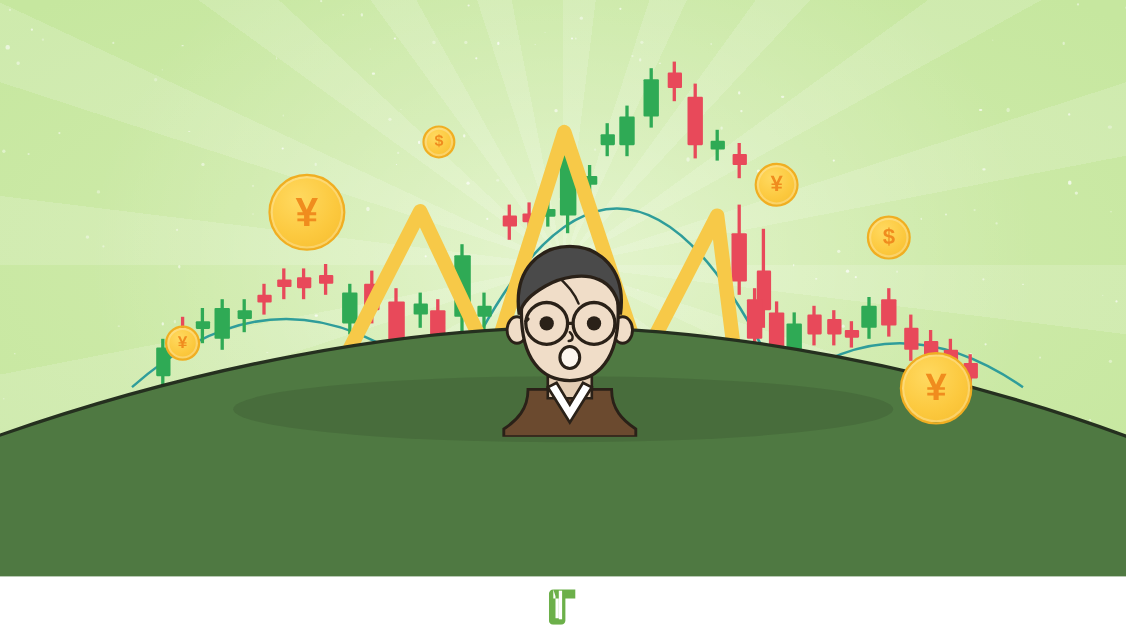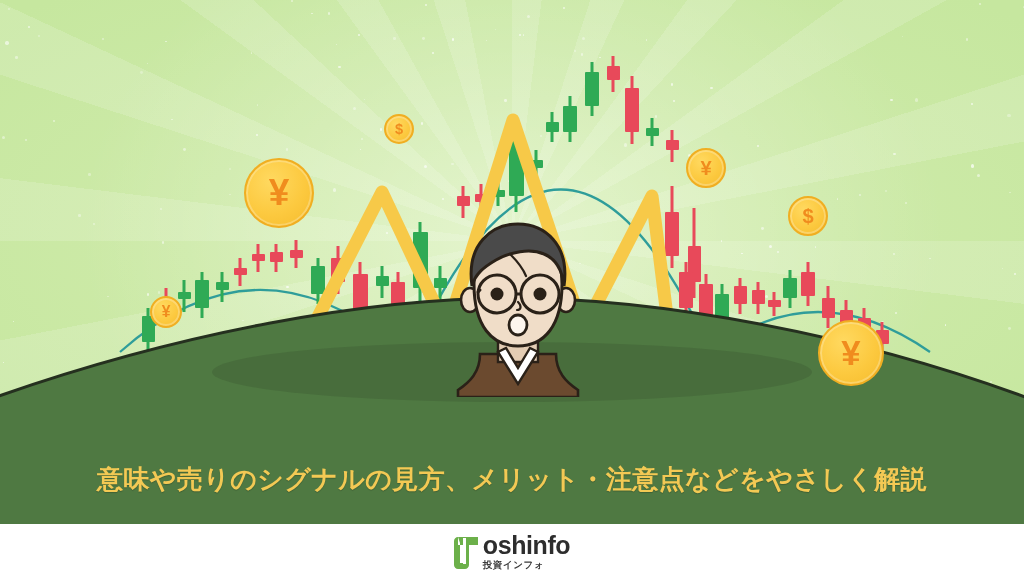--- a/index.html
+++ b/index.html
@@ -468,31 +468,26 @@
     <path d="M60,70 L62,68" stroke="#2a2118" stroke-width="3" stroke-linecap="round"></path>
 
     <circle cx="79" cy="72" r="6.5" fill="#2a2118"></circle>
     <circle cx="122" cy="72" r="6.5" fill="#2a2118"></circle>
 
     <path d="M100,80 C104,84 103,88 99,88" fill="none" stroke="#2a2118" stroke-width="2.2" stroke-linecap="round"></path>
 
     <ellipse cx="100" cy="103" rx="9" ry="10" fill="#fdf6ee" stroke="#2a2118" stroke-width="2.8"></ellipse>
   </svg>
 
-  <div class="subtitle">意味や売りのシグナルの見方、メリット・注意点などをやさしく解説</div>
 
   <div class="footer">
     <div class="logo-wrap">
       <div class="logo-mark">
         <svg width="26" height="34" viewBox="0 0 26 34">
           <path d="M4,2 L24,2 L24,10 L4,10 Z M4,2 C1.8,2 0,3.8 0,6 L0,30 C0,32.2 1.8,34 4,34
                    L11,34 C13.2,34 15,32.2 15,30 L15,10 L9,10 L9,28 L6,28 L6,8 Z" fill="#6cb04a"></path>
           <rect x="9" y="3" width="3" height="26" fill="#ffffff"></rect>
         </svg>
       </div>
-      <div class="logo-text-col">
-        <span class="logo-word">oshinfo</span>
-        <span class="logo-sub">投資インフォ</span>
-      </div>
     </div>
   </div>
 
 </div>
 
 </body></html>

